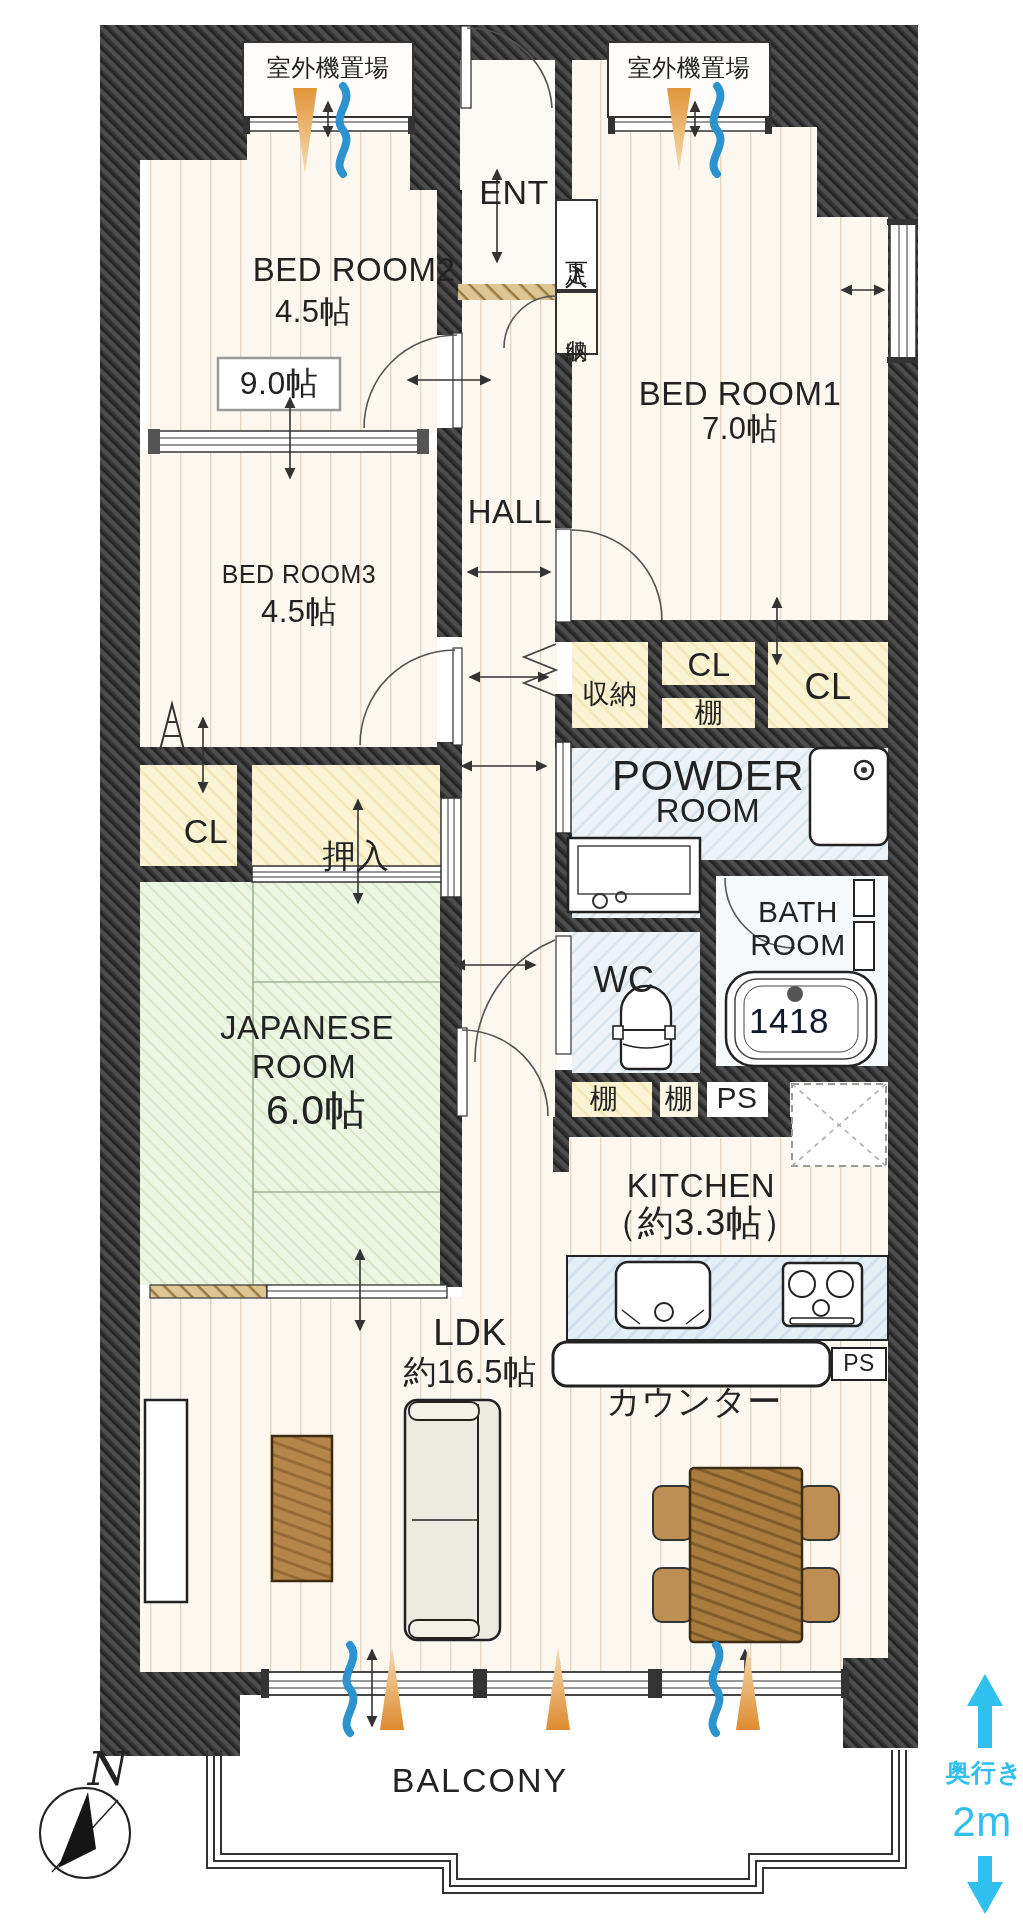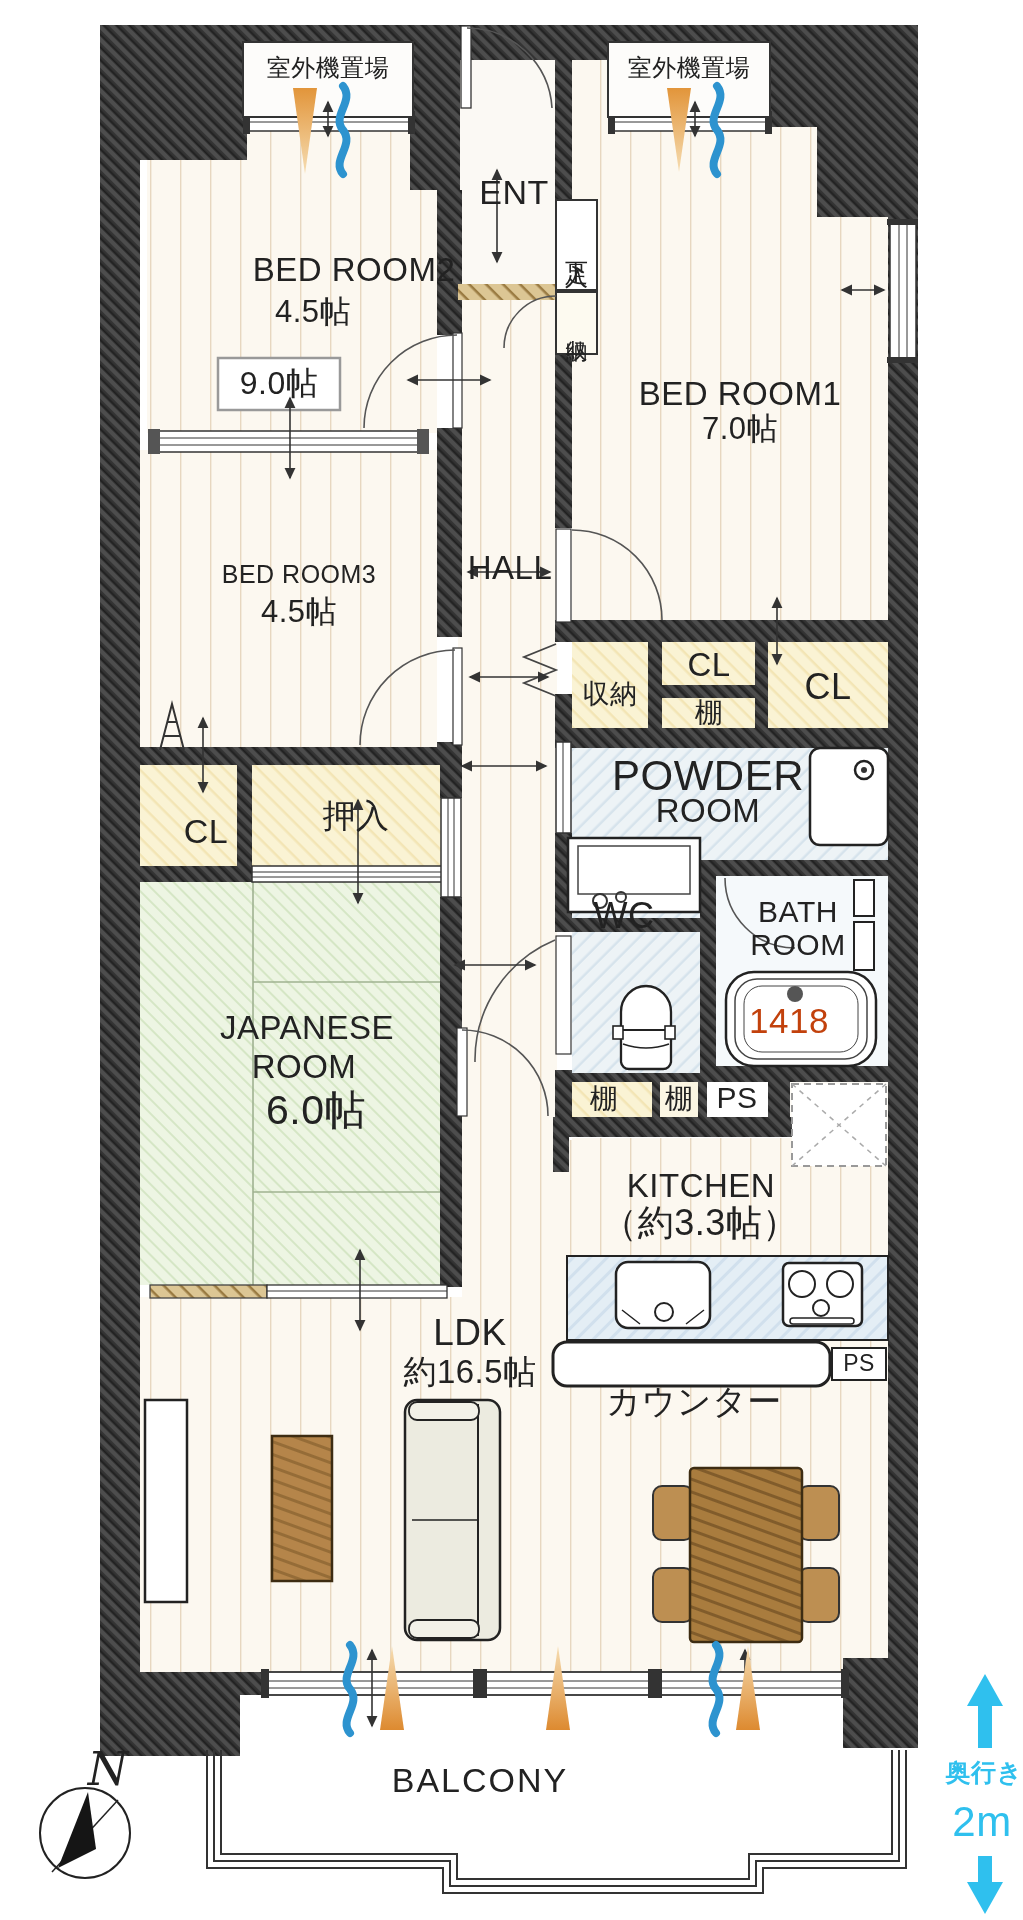--- a/index.html
+++ b/index.html
@@ -2,21 +2,21 @@
 <html><head>
 <meta charset="utf-8">
 <style>
   html,body{margin:0;padding:0;background:#ffffff;}
   #plan{position:relative;width:1023px;height:1920px;background:#ffffff;overflow:hidden;
         font-family:"Liberation Sans","DejaVu Sans",sans-serif;}
   #plan svg{position:absolute;left:0;top:0;}
   .lbl{position:absolute;transform:translate(-50%,-50%);white-space:nowrap;color:#222;
        text-align:center;line-height:1.04;letter-spacing:0.5px;}
   .vert{writing-mode:vertical-rl;letter-spacing:1px;}
-  .blue{color:#c2410c;}
+  .blue{color:#0f172a;}
   .cyan{color:#2fc0ee;font-weight:bold;}
   .serifN{font-family:"DejaVu Serif","Liberation Serif",serif;font-style:italic;}
 </style>
 </head>
 <body>
 
 <div id="plan">
 
 <svg width="1023" height="1920" viewBox="0 0 1023 1920">
   <defs>
@@ -356,40 +356,40 @@
 <div class="lbl vert" style="left:576px;top:245px;font-size:23px;">下足入</div>
 <div class="lbl vert" style="left:576px;top:323px;font-size:22px;">収納</div>
 
 <div class="lbl" style="left:313px;top:270px;font-size:33px;margin-left:41px;">BED ROOM2</div>
 <div class="lbl" style="left:313px;top:312px;font-size:31px;">4.5帖</div>
 <div class="lbl" style="left:279px;top:384px;font-size:32px;">9.0帖</div>
 <div class="lbl" style="left:740px;top:394px;font-size:33px;">BED ROOM1</div>
 <div class="lbl" style="left:740px;top:429px;font-size:31px;">7.0帖</div>
 <div class="lbl" style="left:299px;top:574px;font-size:25px;">BED ROOM3</div>
 <div class="lbl" style="left:299px;top:612px;font-size:31px;">4.5帖</div>
-<div class="lbl" style="left:510px;top:568px;font-size:33px;">HALL</div>
+<div class="lbl" style="left:510px;top:512px;font-size:33px;">HALL</div>
 
 <div class="lbl" style="left:610px;top:694px;font-size:27px;">収納</div>
 <div class="lbl" style="left:709px;top:665px;font-size:33px;">CL</div>
 <div class="lbl" style="left:709px;top:713px;font-size:28px;">棚</div>
 <div class="lbl" style="left:828px;top:687px;font-size:36px;">CL</div>
 
 <div class="lbl" style="left:708px;top:776px;font-size:42px;">POWDER</div>
 <div class="lbl" style="left:708px;top:811px;font-size:33px;">ROOM</div>
 <div class="lbl" style="left:798px;top:912px;font-size:30px;">BATH</div>
 <div class="lbl" style="left:798px;top:945px;font-size:30px;">ROOM</div>
 <div class="lbl blue" style="left:789px;top:1021px;font-size:35px;">1418</div>
-<div class="lbl" style="left:624px;top:916px;font-size:36px;">WC</div>
+<div class="lbl" style="left:624px;top:980px;font-size:36px;">WC</div>
 
 <div class="lbl" style="left:604px;top:1099px;font-size:28px;">棚</div>
 <div class="lbl" style="left:679px;top:1099px;font-size:28px;">棚</div>
 <div class="lbl" style="left:737px;top:1098px;font-size:30px;">PS</div>
 
 <div class="lbl" style="left:206px;top:832px;font-size:34px;">CL</div>
-<div class="lbl" style="left:356px;top:816px;font-size:33px;">押入</div>
+<div class="lbl" style="left:356px;top:856px;font-size:33px;">押入</div>
 <div class="lbl" style="left:307px;top:1028px;font-size:33px;">JAPANESE</div>
 <div class="lbl" style="left:304px;top:1067px;font-size:33px;">ROOM</div>
 <div class="lbl" style="left:316px;top:1110px;font-size:41px;">6.0帖</div>
 
 <div class="lbl" style="left:701px;top:1186px;font-size:33px;">KITCHEN</div>
 <div class="lbl" style="left:700px;top:1223px;font-size:36px;">（約3.3帖）</div>
 <div class="lbl" style="left:694px;top:1364px;font-size:34px;margin-top:38px;">カウンター</div>
 <div class="lbl" style="left:859px;top:1364px;font-size:23px;">PS</div>
 <div class="lbl" style="left:470px;top:1333px;font-size:37px;">LDK</div>
 <div class="lbl" style="left:470px;top:1372px;font-size:33px;">約16.5帖</div>

